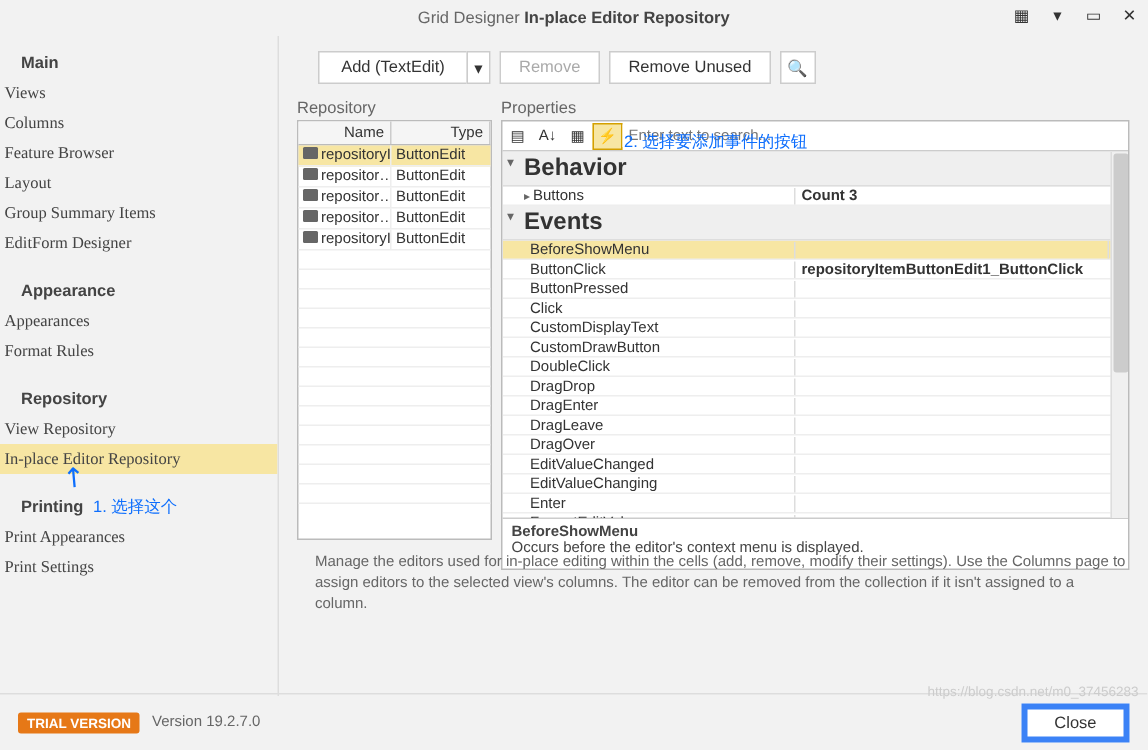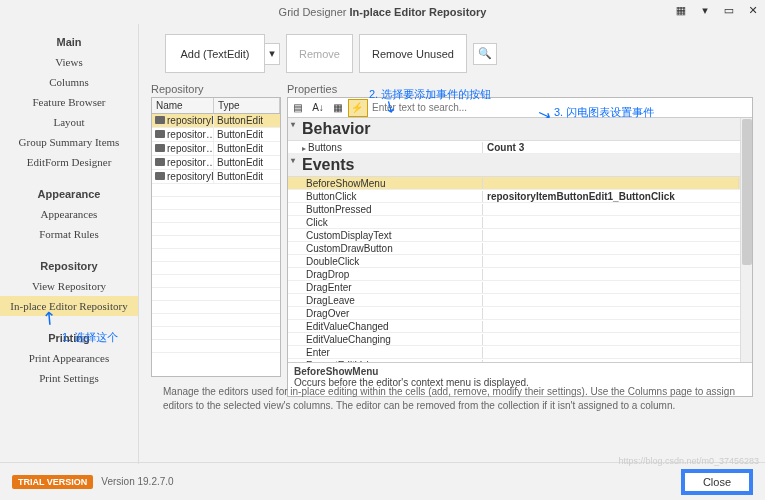--- a/index.html
+++ b/index.html
@@ -5,45 +5,45 @@
 * { box-sizing: border-box; margin: 0; padding: 0; font-family: "Segoe UI", Tahoma, sans-serif; }
 body { background: #f2f2f2; width: 765px; height: 500px; overflow: hidden; position: relative; font-size: 11px; color: #333; }
 
 .titlebar { height: 24px; display: flex; align-items: center; justify-content: center; position: relative; }
 .titlebar-title { font-size: 11px; color: #666; }
 .titlebar-title b { color: #444; font-weight: 600; }
 .titlebar-controls { position: absolute; right: 4px; top: 2px; display: flex; gap: 8px; align-items: center; }
 .titlebar-controls span { width: 16px; height: 16px; display: inline-flex; align-items: center; justify-content: center; font-size: 11px; cursor: pointer; }
 
 .main-area { display: flex; height: 440px; }
-.sidebar { width: 139px; border-right: 1px solid #ddd; padding: 6px 0; overflow: hidden; text-align: center; }
+.sidebar { width: 186px; border-right: 1px solid #ddd; padding: 6px 0; overflow: hidden; }
 .side-section { font-weight: 700; font-size: 11px; padding: 6px 14px 4px; color: #444; }
 .side-item { padding: 4px 3px; font-size: 11px; color: #444; cursor: pointer; font-family: Liberation Serif, serif; }
 .side-item.active { background: #f7e6a3; }
 .annot1 { color: #0d6efd; font-size: 11px; position: absolute; left: 62px; top: 330px; }
 .arrow1 { position: absolute; left: 42px; top: 307px; color: #0d6efd; font-size: 18px; transform: rotate(40deg); }
 
 .content { flex: 1; padding: 10px 12px 0; position: relative; }
 .toolbar { display: flex; gap: 6px; align-items: center; margin-bottom: 6px; padding-left: 14px; }
-.btn { border: 1px solid #ccc; background: #fff; padding: 3px 12px; font-size: 11px; height: 39px; display: inline-flex; align-items: center; cursor: pointer; }
+.btn { border: 1px solid #ccc; background: #fff; padding: 3px 12px; font-size: 11px; height: 22px; display: inline-flex; align-items: center; cursor: pointer; }
 .btn.disabled { color: #aaa; }
 .btn-drop { border: 1px solid #ccc; background: #fff; width: 16px; height: 22px; display: inline-flex; align-items: center; justify-content: center; margin-left: -7px; cursor: pointer; }
 .icon-btn { border: 1px solid #ccc; background: #fff; width: 24px; height: 22px; display: inline-flex; align-items: center; justify-content: center; cursor: pointer; }
 .annot2 { color: #0d6efd; font-size: 11px; position: absolute; left: 230px; top: 63px; }
 .arrow2 { position: absolute; left: 244px; top: 74px; color: #0d6efd; font-size: 16px; transform: rotate(210deg); }
 .annot3 { color: #0d6efd; font-size: 11px; position: absolute; left: 415px; top: 81px; }
 .arrow3 { position: absolute; left: 399px; top: 82px; color: #0d6efd; font-size: 16px; transform: rotate(160deg); }
 
 .panels { display: flex; gap: 6px; height: 300px; }
 .repo-panel { width: 130px; }
 .prop-panel { flex: 1; }
 .panel-label { font-size: 11px; color: #666; margin: 4px 0 2px; }
 
 .repo-table { border: 1px solid #bbb; background: #fff; height: 280px; font-size: 10px; }
-.repo-head { display: flex; background: #f5f5f5; border-bottom: 1px solid #bbb; }
+.repo-head { display: flex; background: #f5f5f5; border-bottom: 1px solid #bbb; text-align: right; }
 .repo-head div { padding: 2px 4px; border-right: 1px solid #ccc; }
 .repo-row { display: flex; border-bottom: 1px solid #eee; height: 14px; align-items: center; }
 .repo-row.sel { background: #f7e6a3; }
 .repo-row div { padding: 1px 3px; white-space: nowrap; overflow: hidden; }
 .repo-icon { width: 10px; height: 8px; background: #666; border-radius: 1px; margin-right: 2px; display: inline-block; }
 .col-name { width: 62px; border-right: 1px solid #eee; }
 .col-type { flex: 1; }
 .empty-rows div { height: 13px; border-bottom: 1px solid #eee; }
 
 .prop-wrap { border: 1px solid #bbb; background: #fff; height: 300px; display: flex; flex-direction: column; }

